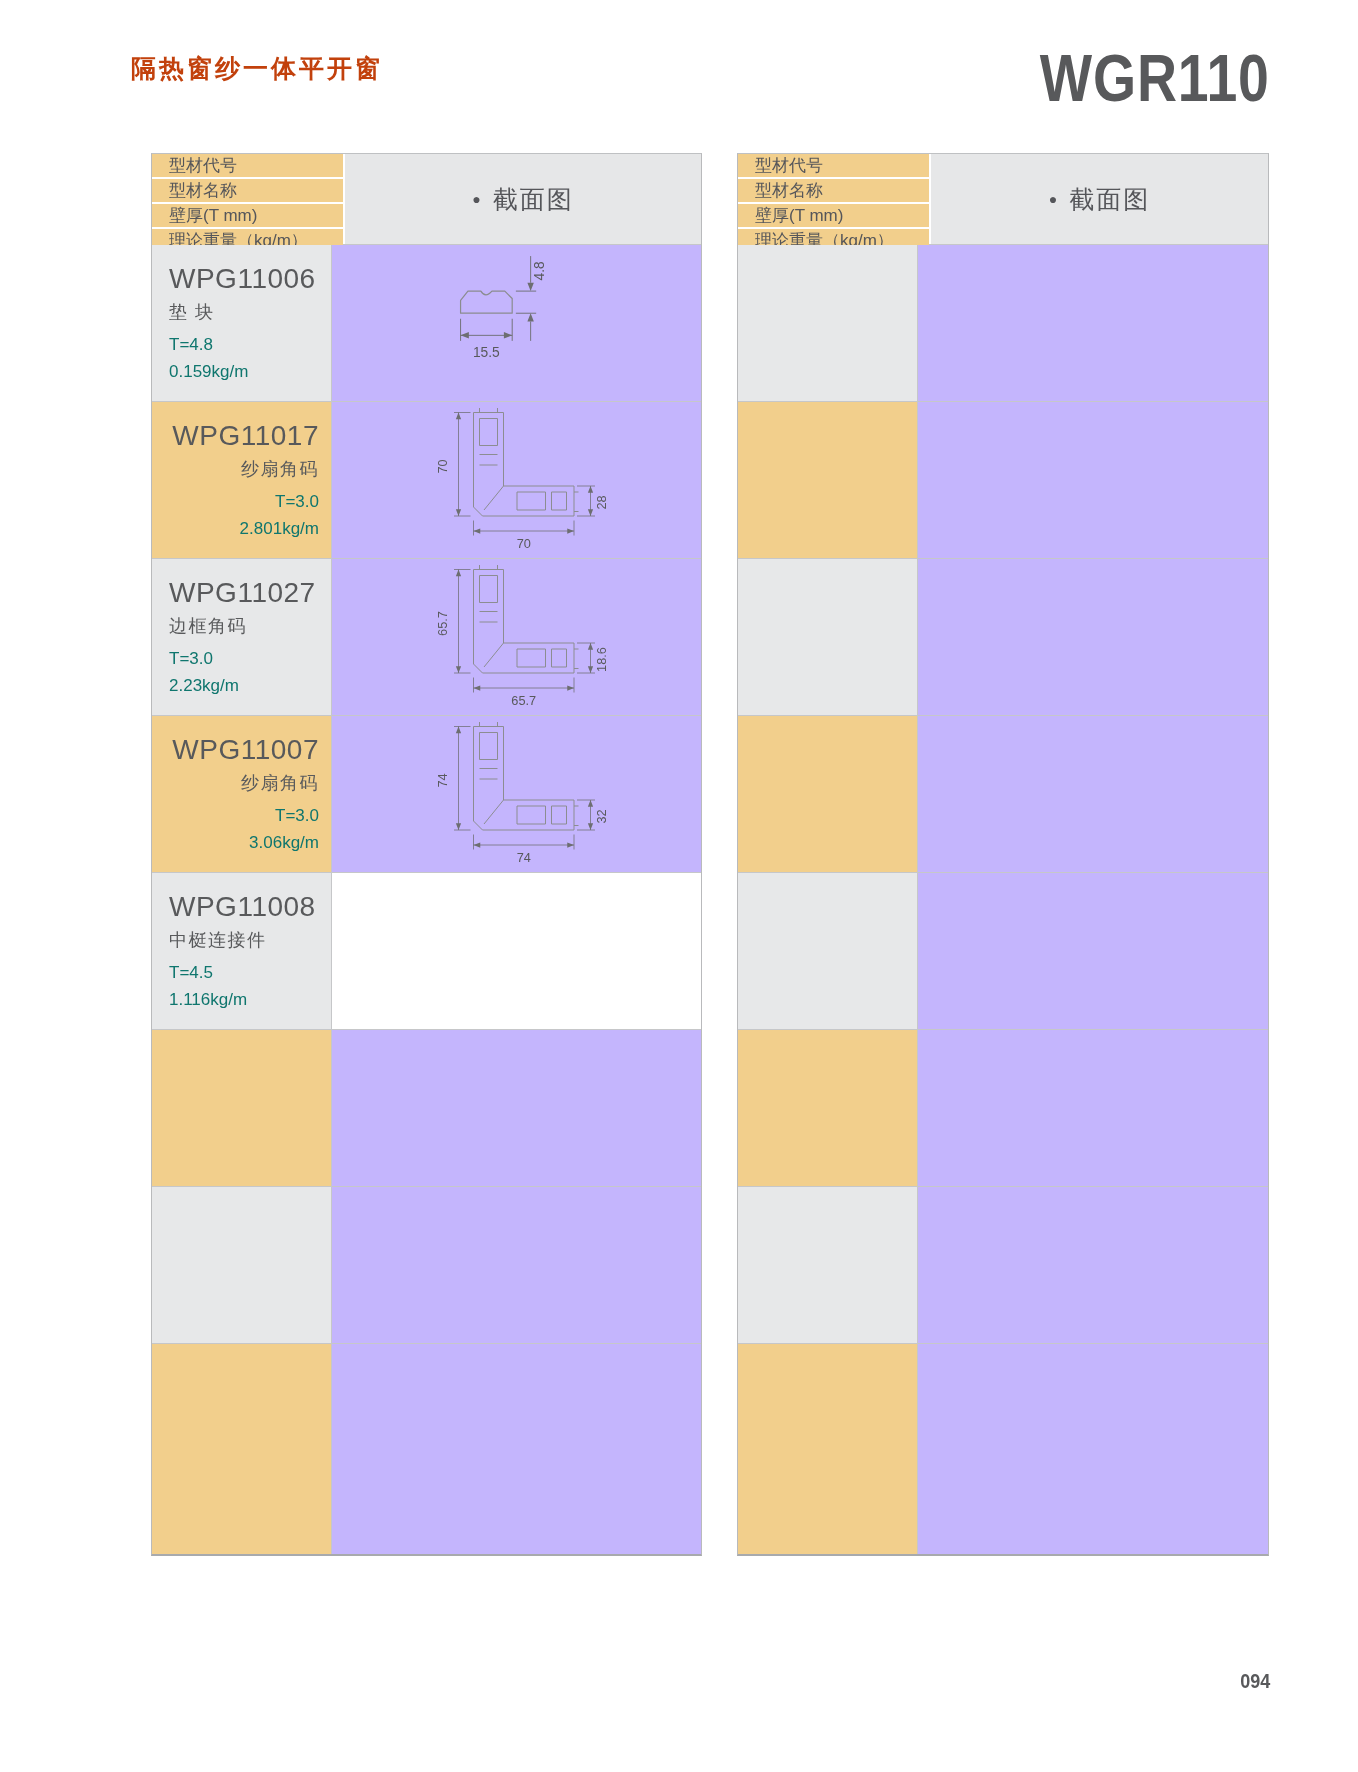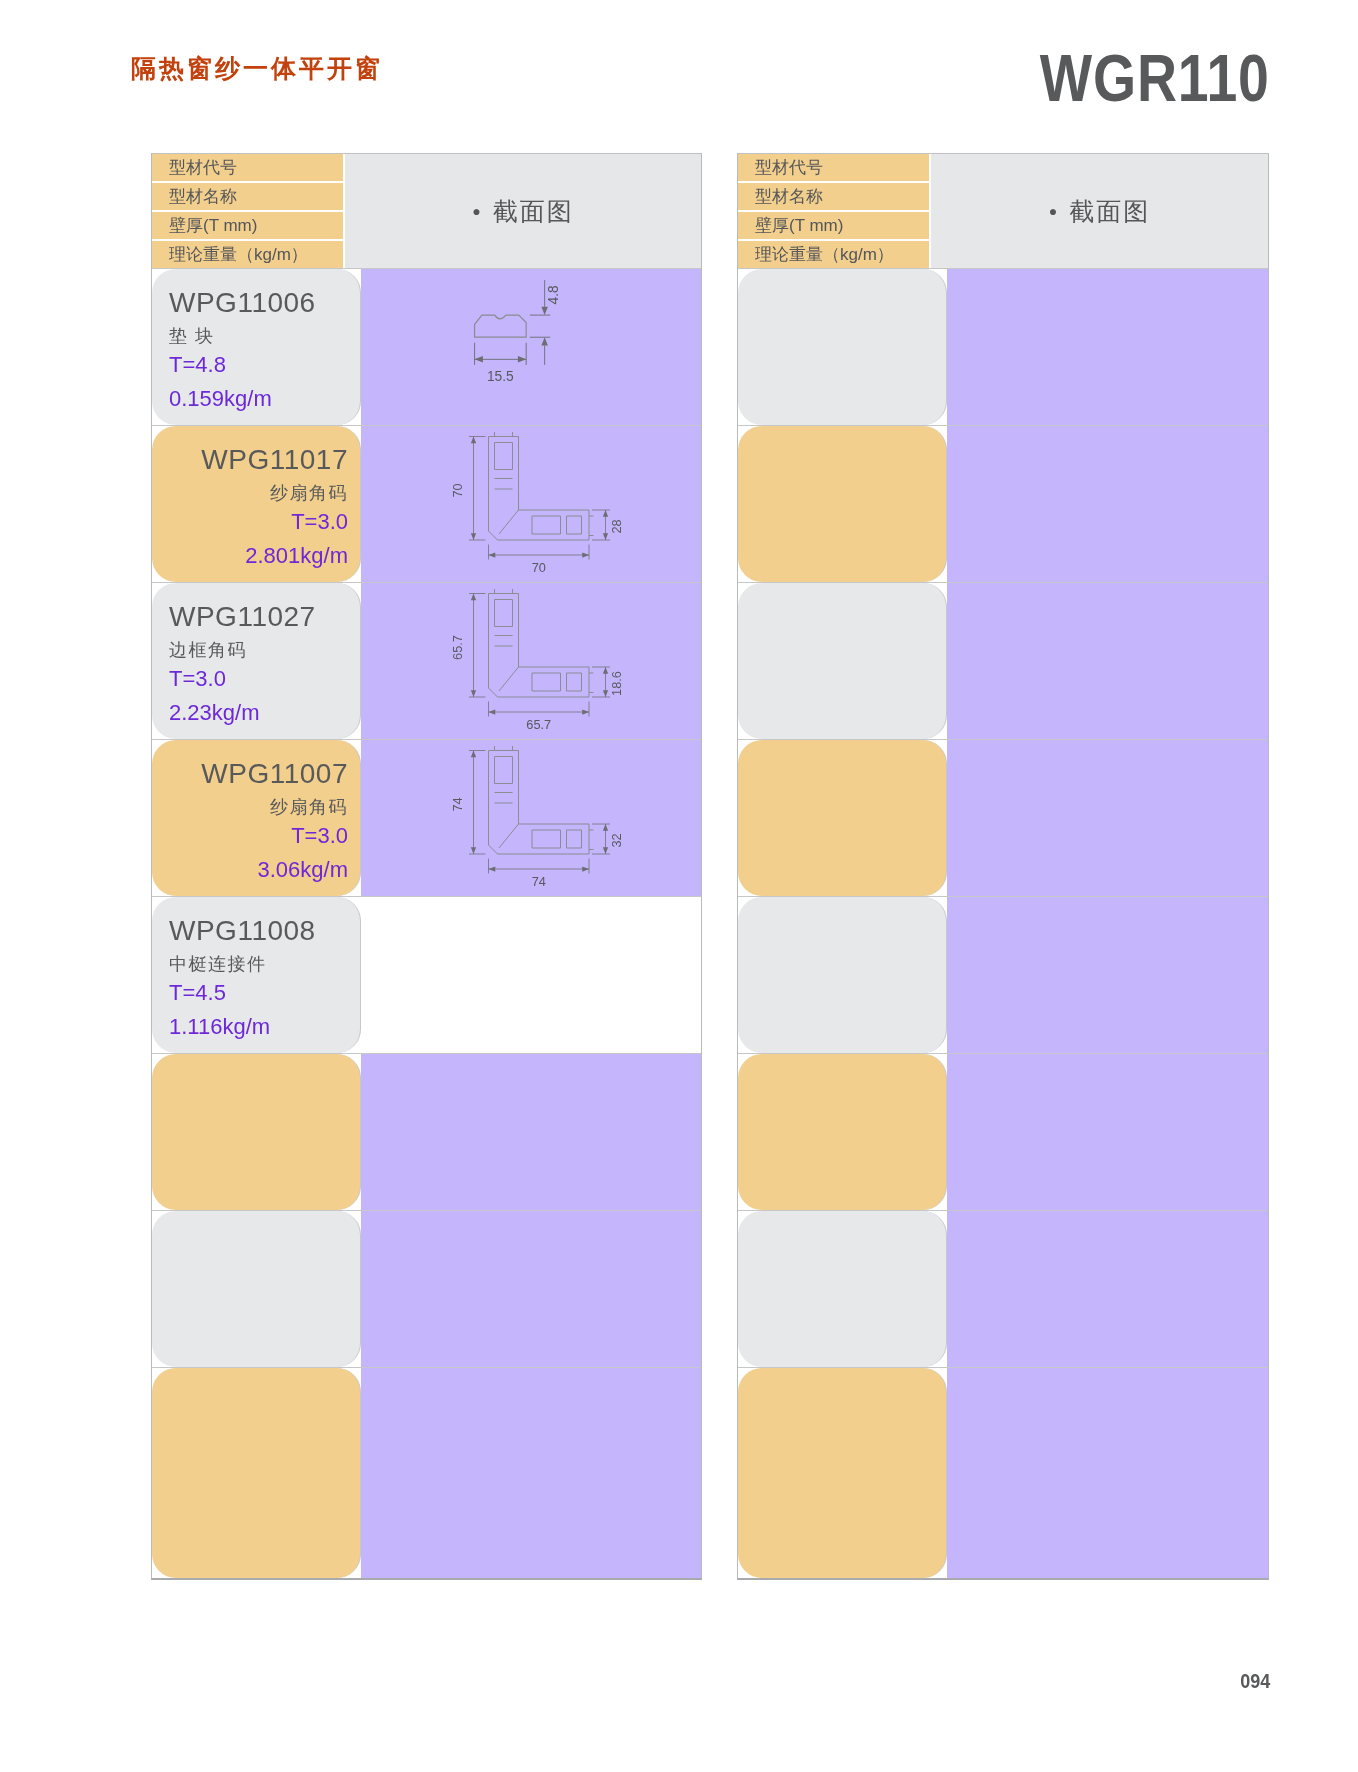--- a/index.html
+++ b/index.html
@@ -8,40 +8,40 @@
   .page-title{position:absolute;left:131px;top:52px;font-size:25px;font-weight:600;letter-spacing:3px;color:#c2410c;}
   .model-number{position:absolute;right:88px;top:40px;font-size:66px;font-weight:700;color:#58595b;
         transform:scaleX(0.84);transform-origin:100% 50%;letter-spacing:1px;}
   .page-number{position:absolute;right:88px;top:1670px;font-size:20px;font-weight:700;color:#58595b;
         transform:scaleX(0.9);transform-origin:100% 50%;}
 
   .ptable{position:absolute;top:153px;border:1px solid #b9babc;border-bottom:2px solid #a8aaad;border-top:1px solid #bfc1c3;}
   .ptable.left{left:151px;width:549px;}
   .ptable.right{left:737px;width:530px;}
 
-  .thead{display:flex;height:114px;border-radius:22px;}
+  .thead{display:flex;height:90px;border-radius:22px;}
   .hlabels{width:191px;display:flex;flex-direction:column;border-right:2px solid #ffffff;}
   .hrow{flex:1;background:#f2cf8c;display:flex;align-items:center;padding-left:17px;
         font-size:17px;color:#55565a;border-bottom:2px solid #ffffff;box-sizing:border-box;}
   .hrow:last-child{border-bottom:none;}
   .hsection{flex:1;background:#e6e7e8;display:flex;align-items:center;justify-content:center;gap:10px;
         font-size:25px;color:#55565a;letter-spacing:2px;}
   .bullet{font-size:14px;line-height:1;}
 
   .row{display:flex;border-top:1px solid #c6c7c9;}
   .row.h1{height:156px;} .row.h2{height:210px;}
   .row:first-of-type{border-top:2px solid #a8aaad;}
   .cell{box-sizing:border-box;}
-  .cell.label{width:209px;border-right:1px solid #c6c7c9;display:flex;flex-direction:column;
-        padding:18px 12px 16px 17px;border-radius:24px;}
+  .cell.label{width:180px;border-right:1px solid #c6c7c9;display:flex;flex-direction:column;
+        padding:18px 12px 16px 17px;}
   .bg-g{background:#e7e8e9;} .bg-o{background:#f2cf8c;text-align:right;}
   .cell.draw{flex:1;background:#c4b5fd;display:flex;align-items:flex-start;justify-content:center;}
   .code{font-size:28px;color:#58595b;letter-spacing:0.5px;}
   .pname{font-size:18px;color:#595a5c;margin-top:5px;letter-spacing:1.5px;}
-  .specs{margin-top:auto;font-size:22px;color:#6d28d9;line-height:1.55;}
+  .specs{margin-top:auto;font-size:17px;color:#0f766e;line-height:1.55;}
 
   svg.dwg{display:block;}
   svg.dwg .shape path,svg.dwg .shape rect{fill:none;stroke:#8a8c8e;stroke-width:1.3;stroke-linejoin:round;}
   svg.dwg .dim path{fill:none;stroke:#6d6e71;stroke-width:1;}
   svg.dwg .dim path.arr{fill:#6d6e71;stroke:none;}
   svg.dwg text{fill:#58595b;text-anchor:middle;font-family:inherit;}
   svg.corner{height:150px;} svg.corner text{font-size:17px;}
   svg.pad{height:118px;} svg.pad text{font-size:15px;}
   svg.mull{height:148px;} svg.mull text{font-size:16px;}
 </style>

